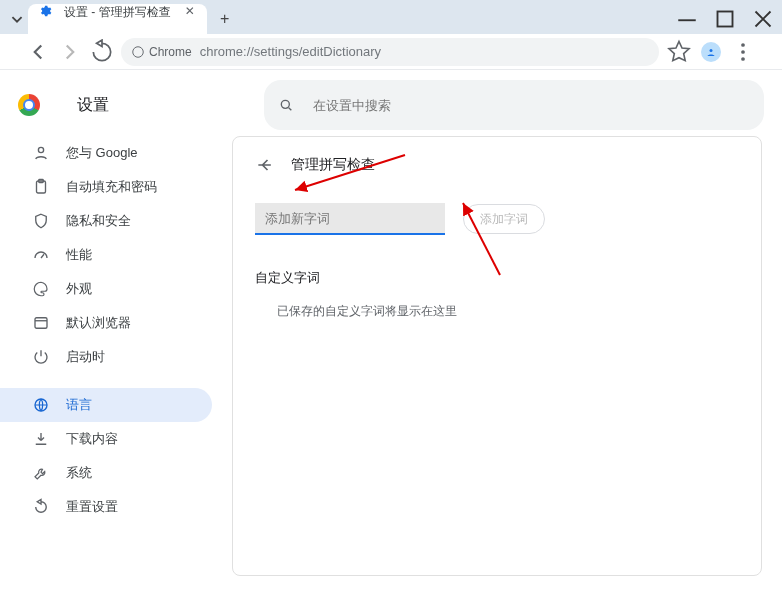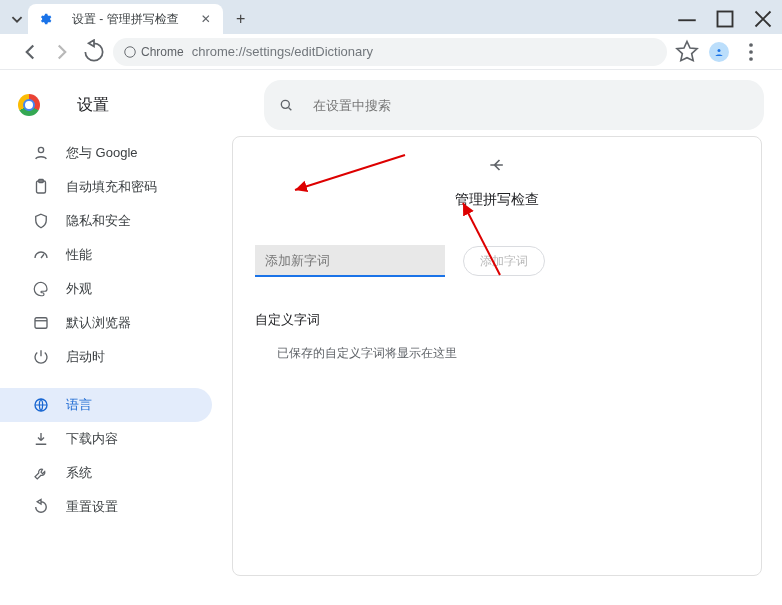--- a/index.html
+++ b/index.html
@@ -1,29 +1,29 @@
 <!DOCTYPE html>
 <html><head>
 <meta charset="utf-8">
 <style>
 * { margin:0; padding:0; box-sizing:border-box; font-family:"Microsoft YaHei","PingFang SC",Arial,sans-serif; }
 body { width:782px; height:605px; background:#fff; overflow:hidden; position:relative; }
 
 .titlebar { height:34px; background:#dde6ef; display:flex; align-items:flex-end; }
 .tab-strip { display:flex; align-items:center; padding-left:6px; }
 .drop { width:22px; height:28px; display:flex; align-items:center; justify-content:center; color:#444; }
-.tab { height:30px; background:#fff; border-radius:8px 8px 0 0; display:flex; align-items:center; padding:0 10px; gap:20px; min-width:170px; }
+.tab { height:30px; background:#fff; border-radius:8px 8px 0 0; display:flex; align-items:flex-start; padding:0 10px; gap:12px; min-width:170px; }
 .tab .fav { width:14px; height:14px; display:flex; align-items:center; justify-content:center; color:#1a73e8; }
 .tab .title { font-size:12px; color:#3c4043; flex:1; white-space:nowrap; overflow:hidden; }
 .tab .close { width:14px; height:14px; color:#5f6368; font-size:12px; display:flex; align-items:center; justify-content:center; }
 .newtab { width:24px; height:24px; display:flex; align-items:center; justify-content:center; color:#444; font-size:16px; margin-left:6px; }
 .win-controls { margin-left:auto; display:flex; }
 .win-controls div { width:38px; height:30px; display:flex; align-items:center; justify-content:center; color:#333; }
 
-.addrbar { height:36px; display:flex; align-items:center; padding:0 17px; gap:6px; border-bottom:1px solid #e8eaed; }
+.addrbar { height:36px; display:flex; align-items:center; padding:0 25px; gap:6px; border-bottom:1px solid #e8eaed; }
 .navbtn { width:26px; height:26px; display:flex; align-items:center; justify-content:center; color:#5f6368; border-radius:50%; }
 .navbtn.disabled { color:#b8b8b8; }
 .omnibox { flex:1; height:28px; background:#f1f3f4; border-radius:14px; display:flex; align-items:center; padding:0 10px; gap:8px; }
 .siteicon { display:flex; align-items:center; gap:4px; font-size:12px; color:#5f6368; }
 .url { font-size:13px; color:#72777c; }
 .rightbtns { display:flex; align-items:center; gap:4px; }
 .starbtn,.profbtn,.menubtn { width:28px; height:28px; display:flex; align-items:center; justify-content:center; color:#5f6368; }
 .avatar { width:20px; height:20px; border-radius:50%; background:#bbdefb; display:flex; align-items:center; justify-content:center; }
 
 .content { display:flex; height:calc(605px - 70px); }
@@ -36,21 +36,21 @@
 
 .sidebar { width:212px; padding-top:66px; overflow-y:auto; }
 .side-item { height:34px; display:flex; align-items:center; padding:0 32px; gap:16px; font-size:13px; color:#3c4043; border-radius:0 17px 17px 0; cursor:pointer; }
 .side-item.active { background:#e3ecfb; color:#1967d2; }
 .side-item.active .side-ico { color:#1967d2; }
 .side-ico { width:18px; height:18px; color:#5f6368; display:flex; align-items:center; justify-content:center; }
 .side-gap { height:14px; }
 
 .main { flex:1; padding:66px 20px 20px 20px; }
 .card { border:1px solid #e0e0e0; border-radius:8px; padding:18px 22px; min-height:440px; }
-.card-head { display:flex; align-items:center; gap:16px; margin-bottom:36px;flex-direction:column; }
+.card-head { display:flex; align-items:center; gap:16px; margin-bottom:28px; }
 .back-arrow { width:20px; height:20px; color:#5f6368; display:flex; align-items:center; justify-content:center; }
 .card-title { font-size:14px; color:#202124; }
 .input-row { display:flex; align-items:center; gap:18px; margin-bottom:34px; }
 .word-input { width:190px; height:32px; background:#e8e8e8; border:none; border-bottom:2px solid #1a73e8; padding:0 10px; font-size:13px; outline:none; }
 .word-input::placeholder { color:#777; }
 .add-btn { height:30px; padding:0 16px; border:1px solid #dadce0; border-radius:15px; background:#fff; color:#b8b8b8; font-size:12px; }
 .section-label { font-size:13px; color:#202124; margin-bottom:16px; }
 .empty-msg { font-size:12px; color:#5f6368; padding-left:22px; }
 
 svg { width:100%; height:100%; }

